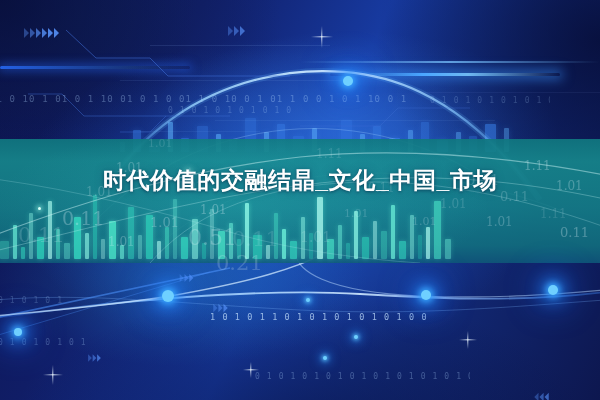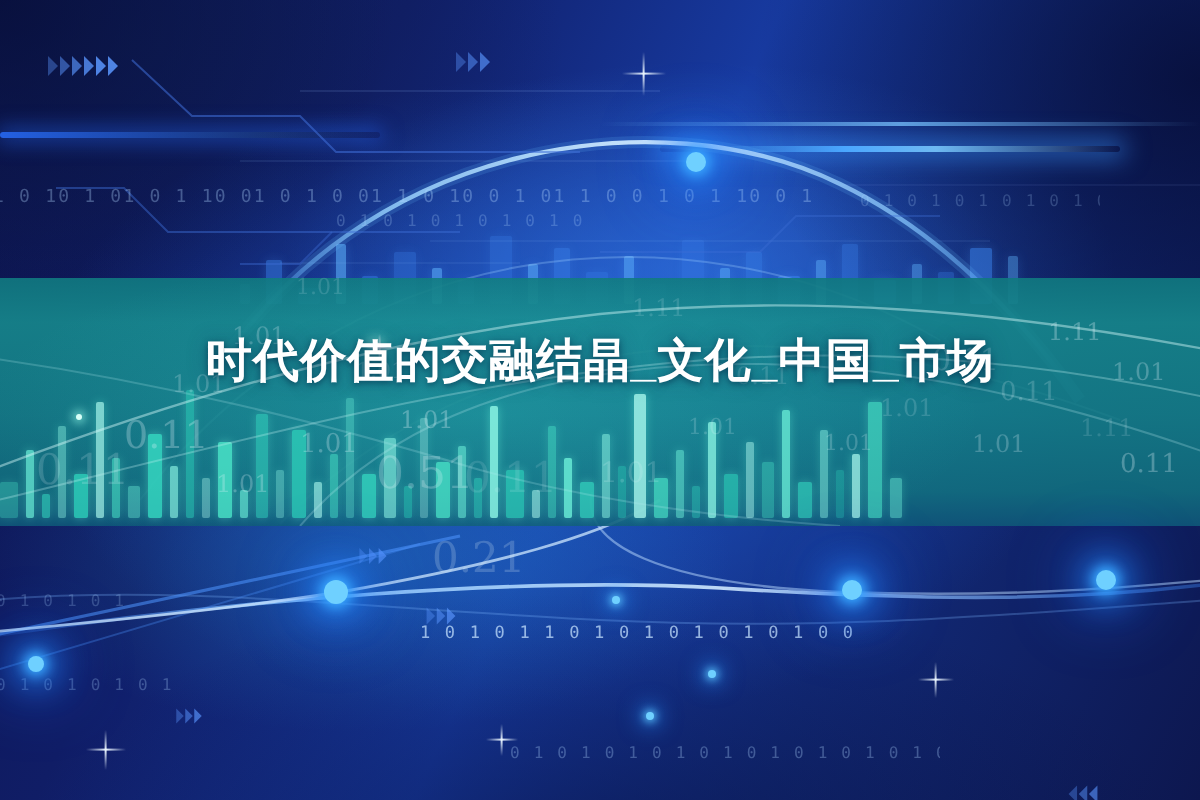--- a/index.html
+++ b/index.html
@@ -259,21 +259,21 @@
     </svg>
 
     <div class="node sm" style="left:186px;top:32px;width:4px;height:4px;background:#c9fff4;
                 box-shadow:0 0 6px 2px rgba(150,255,235,.8);"></div>
     <div class="node sm" style="left:38px;top:68px;width:3px;height:3px;background:#d8fff8;
                 box-shadow:0 0 5px 2px rgba(150,255,235,.6);"></div>
   </div>
 
   <div class="layer" id="numLayer">
       <div class="num" style="left: 232px; top: 227px; font-size: 21px; opacity: 0.28;">0.11</div>
-      <div class="num" style="left: 216px; top: 267px; font-size: 21px; opacity: 0.45;">0.21</div>
+      <div class="num" style="left: 216px; top: 251px; font-size: 21px; opacity: 0.45;">0.21</div>
       <div class="num" style="left: 62px; top: 207px; font-size: 19px; opacity: 0.62;">0.11</div>
       <div class="num" style="left: 18px; top: 223px; font-size: 21px; opacity: 0.39;">0.11</div>
       <div class="num" style="left: 116px; top: 161px; font-size: 12px; opacity: 0.56;">1.01</div>
       <div class="num" style="left: 148px; top: 137px; font-size: 11px; opacity: 0.33;">1.01</div>
       <div class="num" style="left: 86px; top: 185px; font-size: 12px; opacity: 0.5;">1.01</div>
       <div class="num" style="left: 200px; top: 203px; font-size: 12px; opacity: 0.67;">1.01</div>
       <div class="num" style="left: 178px; top: 179px; font-size: 11px; opacity: 0.44;">1.01</div>
       <div class="num" style="left: 150px; top: 215px; font-size: 13px; opacity: 0.61;">1.01</div>
       <div class="num" style="left: 300px; top: 229px; font-size: 14px; opacity: 0.38;">1.01</div>
       <div class="num" style="left: 188px; top: 225px; font-size: 22px; opacity: 0.55;">0.51</div>

